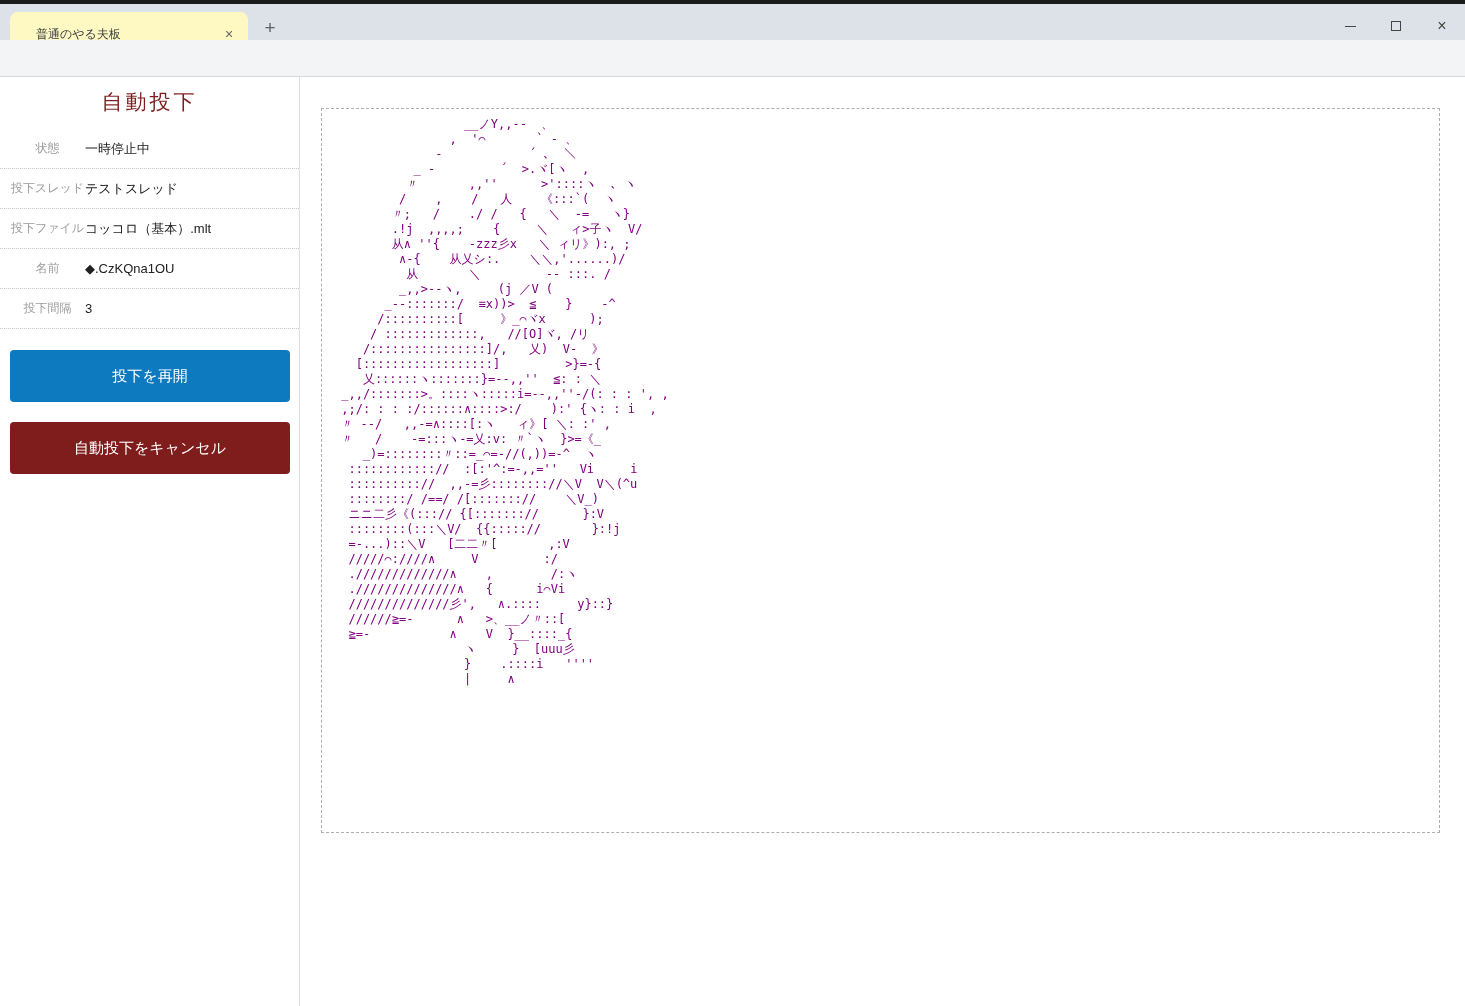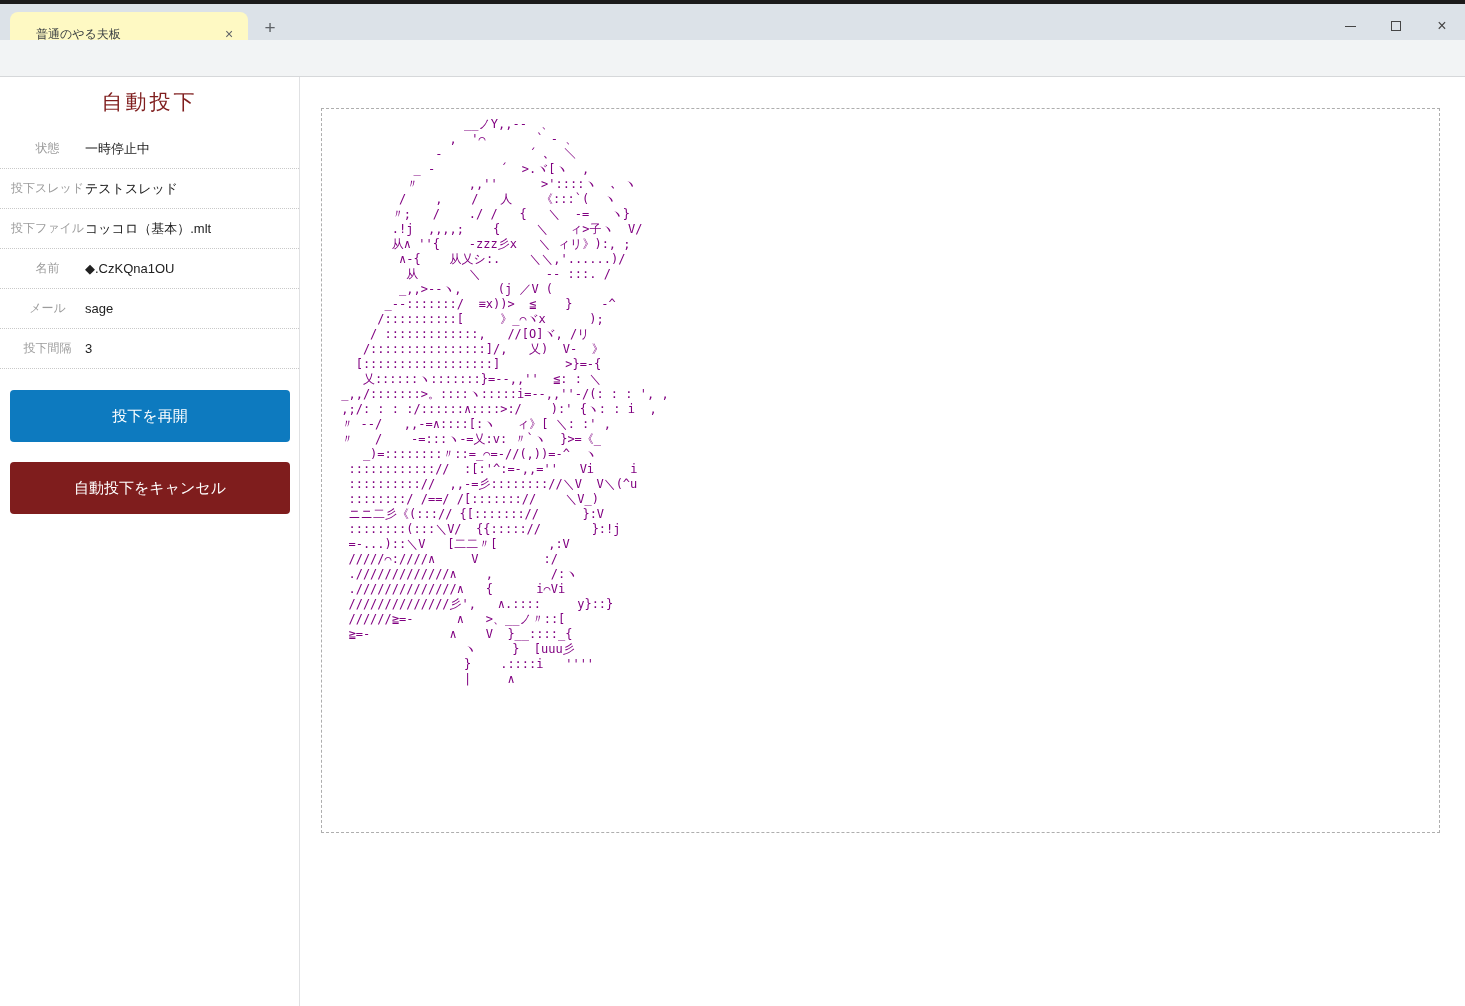--- a/index.html
+++ b/index.html
@@ -175,24 +175,20 @@
         <span class="row-label">投下スレッド</span>
         <span class="row-value">テストスレッド</span>
       </div>
       <div class="row">
         <span class="row-label">投下ファイル</span>
         <span class="row-value">コッコロ（基本）.mlt</span>
       </div>
       <div class="row">
         <span class="row-label">名前</span>
         <span class="row-value">◆.CzKQna1OU</span>
-      </div>
-      <div class="row">
-        <span class="row-label">メール</span>
-        <span class="row-value">sage</span>
       </div>
       <div class="row">
         <span class="row-label">投下間隔</span>
         <span class="row-value">3</span>
       </div>
     </div>
 
     <button class="btn btn-resume">投下を再開</button>
     <button class="btn btn-cancel">自動投下をキャンセル</button>
   </div>

